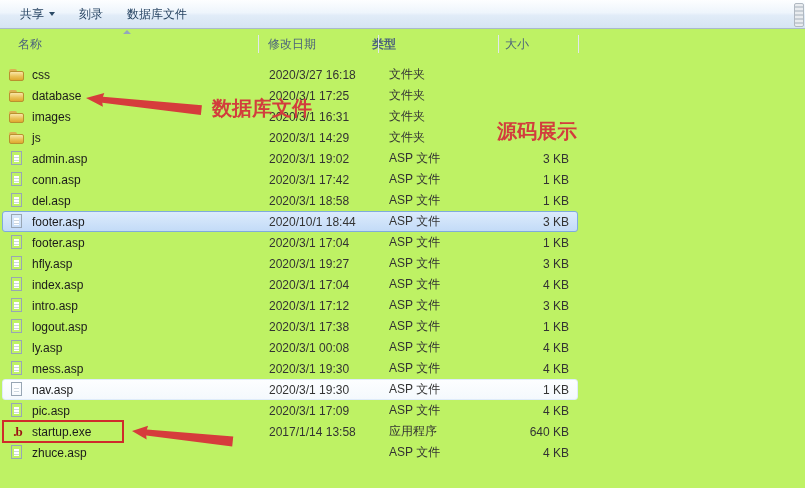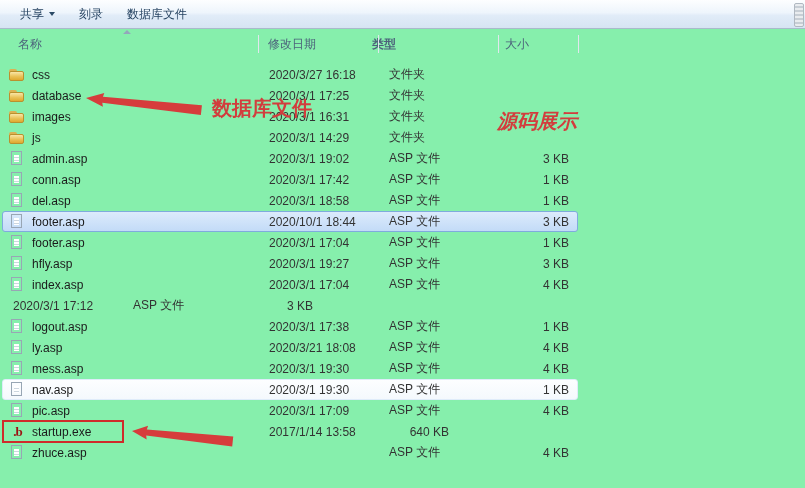--- a/index.html
+++ b/index.html
@@ -1,16 +1,16 @@
 <!DOCTYPE html>
 <html><head>
 <meta charset="utf-8">
 <style>
   html,body{margin:0;padding:0;background:#fff;}
-  .window{width:805px;height:488px;position:relative;background:#86efac;overflow:hidden;
+  .window{width:805px;height:488px;position:relative;background:#bef264;overflow:hidden;
     font-family:"Liberation Sans","DejaVu Sans",sans-serif;font-size:12px;}
 
   
   .toolbar{position:absolute;left:0;top:0;width:100%;height:29px;box-sizing:border-box;
     background:linear-gradient(#fdfeff,#eef5fc 45%,#e1ecf8 55%,#d6e4f3);
     border-bottom:1px solid #a9bacb;display:flex;align-items:center;padding-left:8px;}
   .tb-item{height:100%;display:inline-flex;align-items:center;padding:0 12px;color:#1f3d5c;cursor:default;}
   .caret{width:0;height:0;border-left:3.5px solid transparent;border-right:3.5px solid transparent;
     border-top:4px solid #2b4a66;margin-left:5px;}
   .grip{position:absolute;right:1px;top:3px;width:8px;height:22px;border:1px solid #b0b8c1;border-radius:2px;
@@ -44,21 +44,21 @@
   .icon.asp::after{content:"";position:absolute;left:2px;top:1px;width:11px;height:14px;box-sizing:border-box;
     background:#fff;border:1px solid #98a6b4;padding:3px 2px 2px;background-clip:content-box;
     background-image:repeating-linear-gradient(180deg,transparent 0 2px,#ccd6df 2px 3px);}
   .icon.exe{color:#9c1111;font-weight:bold;font-size:13px;line-height:17px;text-align:center;
     letter-spacing:-1px;font-family:"Liberation Serif","DejaVu Serif",serif;}
 
   
   .overlay{position:absolute;left:0;top:0;width:100%;height:100%;pointer-events:none;}
   .ann{position:absolute;color:#d23d3d;font-weight:bold;font-size:20px;white-space:nowrap;text-align:right;}
   .ann-db{left:212px;top:95px;}
-  .ann-src{left:497px;top:108px;font-style:italic;}
+  .ann-src{left:497px;top:118px;}
   .ann-startup{left:223px;top:443px;margin-top:47px;}
   .redbox{position:absolute;left:2px;top:420px;width:122px;height:23px;box-sizing:border-box;border:2px solid #cf2b2b;}
   .arrow{position:absolute;transform-origin:0 9px;}
   .arrow1{left:86px;top:89px;transform:rotate(6deg);}
   .arrow2{left:132px;top:422px;transform:rotate(6deg);}
 </style>
 </head>
 <body>
 
 <div class="window">
@@ -183,39 +183,43 @@
       <div class="row">
       <div class="c name">
         <span class="icon asp"></span>
         <span class="txt">index.asp</span>
       </div>
       <div class="c date">2020/3/1 17:04</div>
       <div class="c type">ASP 文件</div>
       <div class="c size">4 KB</div>
     </div>
       <div class="row">
+      <div class="c name">
+        <span class="icon asp"></span>
+        <span class="txt">intro.asp</span>
+      </div>
       <div class="c date">2020/3/1 17:12</div>
       <div class="c type">ASP 文件</div>
       <div class="c size">3 KB</div>
     </div>
       <div class="row">
       <div class="c name">
         <span class="icon asp"></span>
         <span class="txt">logout.asp</span>
       </div>
       <div class="c date">2020/3/1 17:38</div>
       <div class="c type">ASP 文件</div>
       <div class="c size">1 KB</div>
     </div>
       <div class="row">
       <div class="c name">
         <span class="icon asp"></span>
         <span class="txt">ly.asp</span>
       </div>
-      <div class="c date">2020/3/21 18:08</div>
+      <div class="c date">2020/3/1 00:08</div>
       <div class="c type">ASP 文件</div>
       <div class="c size">4 KB</div>
     </div>
       <div class="row">
       <div class="c name">
         <span class="icon asp"></span>
         <span class="txt">mess.asp</span>
       </div>
       <div class="c date">2020/3/1 19:30</div>
       <div class="c type">ASP 文件</div>
@@ -238,20 +242,21 @@
       <div class="c date">2020/3/1 17:09</div>
       <div class="c type">ASP 文件</div>
       <div class="c size">4 KB</div>
     </div>
       <div class="row">
       <div class="c name">
         <span class="icon exe">.b</span>
         <span class="txt">startup.exe</span>
       </div>
       <div class="c date">2017/1/14 13:58</div>
+      <div class="c type">应用程序</div>
       <div class="c size">640 KB</div>
     </div>
       <div class="row">
       <div class="c name">
         <span class="icon asp"></span>
         <span class="txt">zhuce.asp</span>
       </div>
       <div class="c date"></div>
       <div class="c type">ASP 文件</div>
       <div class="c size">4 KB</div>

